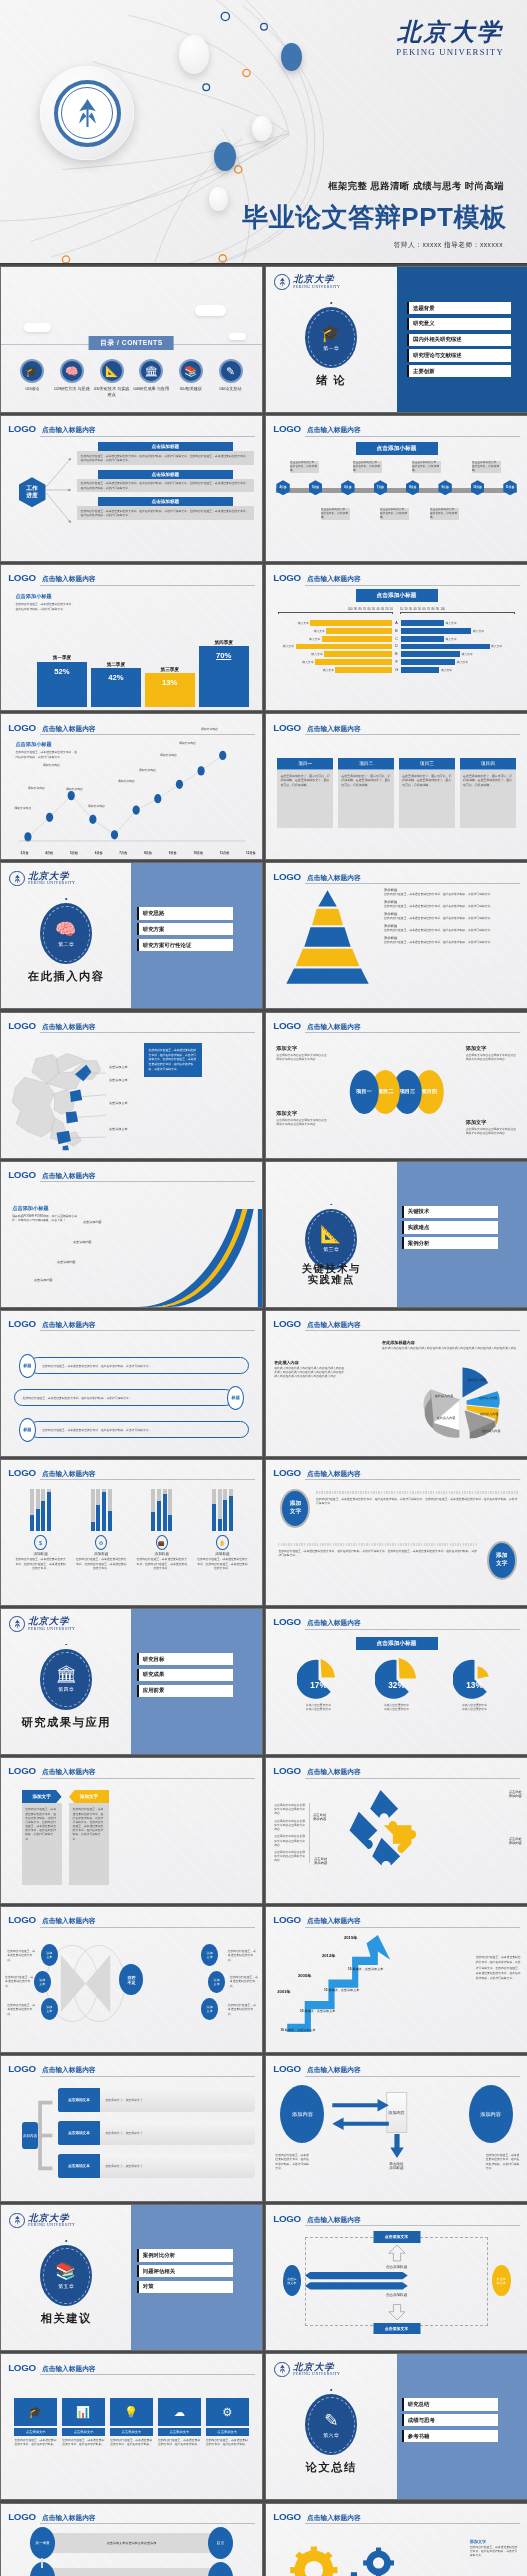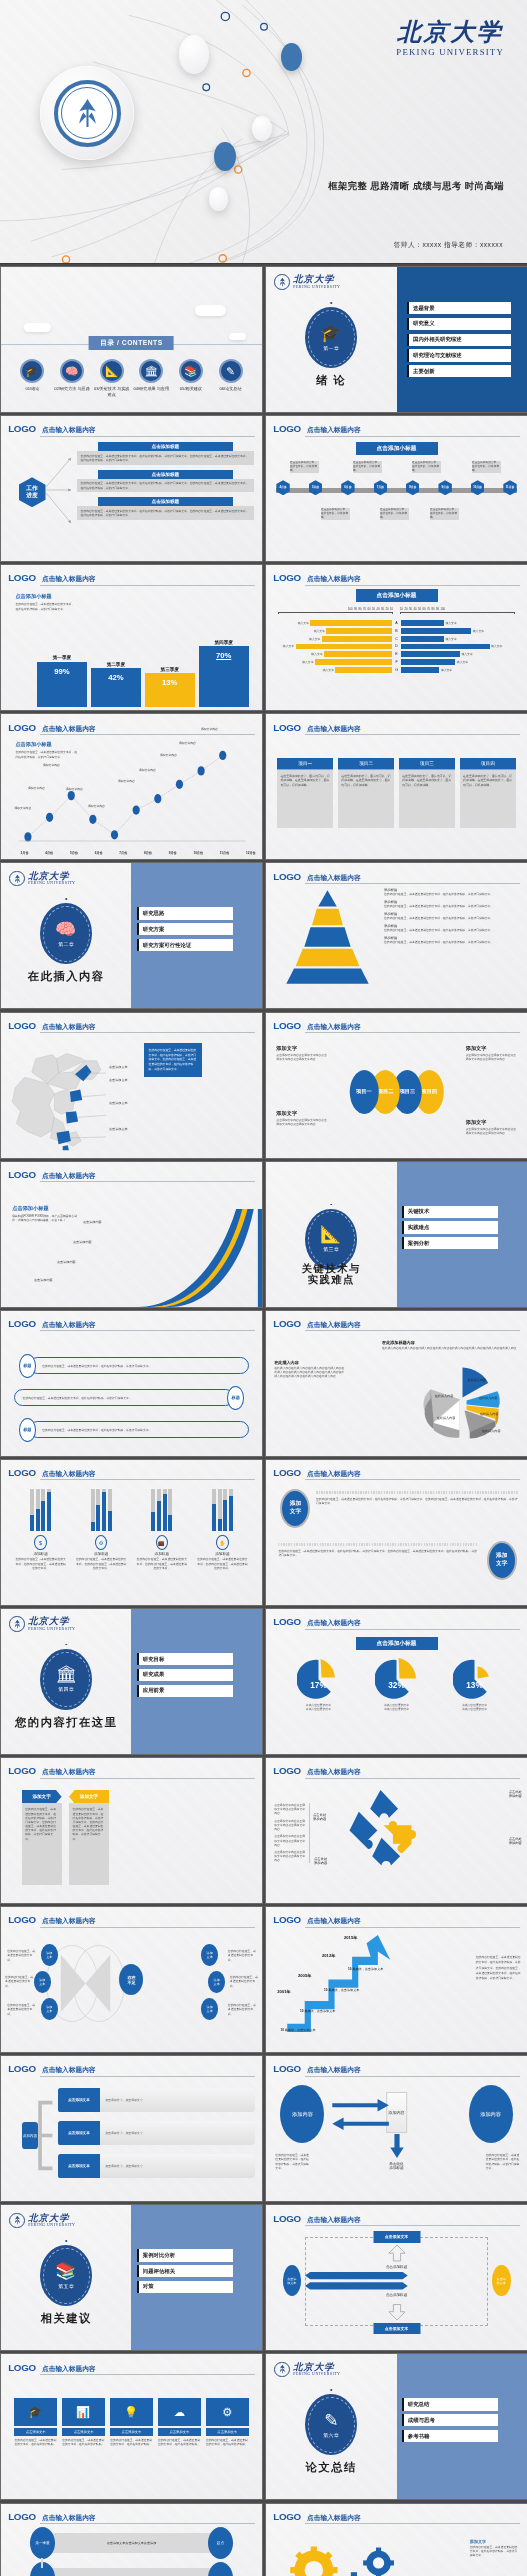--- a/index.html
+++ b/index.html
@@ -216,20 +216,21 @@
         </svg>
       </div>
     </div>
 
     <div class="brand">
       <div class="cn">北京大学</div>
       <div class="en">PEKING UNIVERSITY</div>
     </div>
 
     <div class="tagline">框架完整 思路清晰 成绩与思考 时尚高端</div>
+    <div class="maintitle">毕业论文答辩PPT模板</div>
     <div class="byline">答辩人：xxxxx    指导老师：xxxxxx</div>
   </div>
 
   <div class="grid">
 
     <div class="slide">
       <div class="cloud" style="left:23px; top:56px; width:27px; height:9.3px;"></div>
       <div class="cloud" style="right:36px; top:38px; width:31px; height:10.8px;"></div>
       <div class="cloud" style="right:15.5px; top:66px; width:17.5px; height:6.7px;"></div>
       <div class="toc-band"></div>
@@ -373,21 +374,21 @@
           <span class="ttl">点击输入标题内容</span>
           <span class="rule"></span>
         </div>
       <div style="position:absolute; left:14.4px; top:28px; width:61px;">
         <div class="mini-h">点击添加小标题</div>
         <div class="body-xs" style="margin-top:2.1px;">您的内容打在这里，或者通过复制您的文本后，在此框中选择粘贴，并选择只保留文字。</div>
       </div>
       <div class="bars">
         <div class="bar-col">
           <span class="cap">第一季度</span>
-          <div class="bar" style="height:52%; background:#1c62ad;">99%</div>
+          <div class="bar" style="height:52%; background:#1c62ad;">52%</div>
         </div>
         <div class="bar-col">
           <span class="cap">第二季度</span>
           <div class="bar" style="height:45%; background:#1c62ad;">42%</div>
         </div>
         <div class="bar-col">
           <span class="cap">第三季度</span>
           <div class="bar" style="height:39%; background:#f5b912;">13%</div>
         </div>
         <div class="bar-col">
@@ -930,21 +931,21 @@
             <div class="tx">
                 <div class="c">北京大学</div>
                 <div class="e">PEKING UNIVERSITY</div>
               </div>
           </div>
           <div class="dot"></div>
           <div class="badge">
             <span class="gl">🏛</span>
             <span class="no">第四章</span>
           </div>
-          <div class="cname">您的内容打在这里</div>
+          <div class="cname">研究成果与应用</div>
         </div>
         <div class="right">
           <div class="bullets">
             <div class="b">研究目标</div>
             <div class="b">研究成果</div>
             <div class="b">应用前景</div>
           </div>
         </div>
       </div>
     </div>

